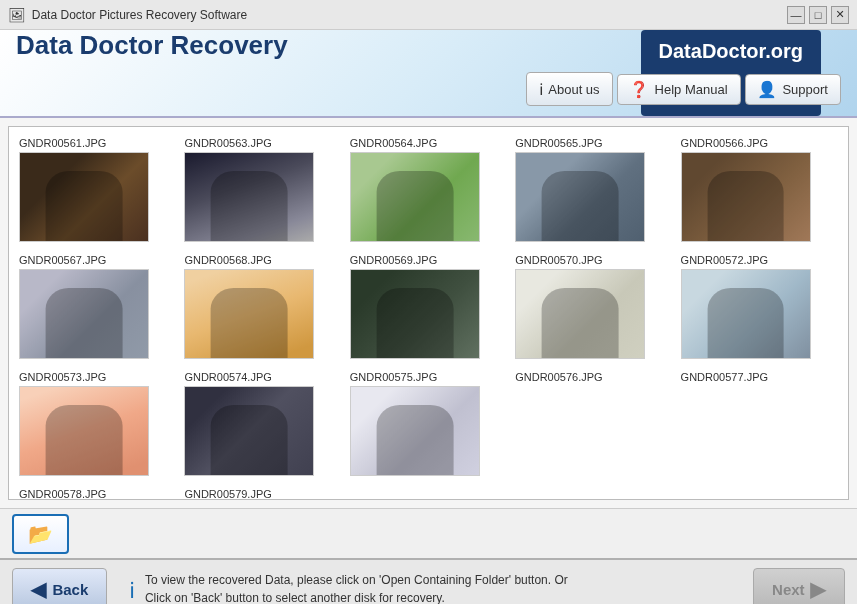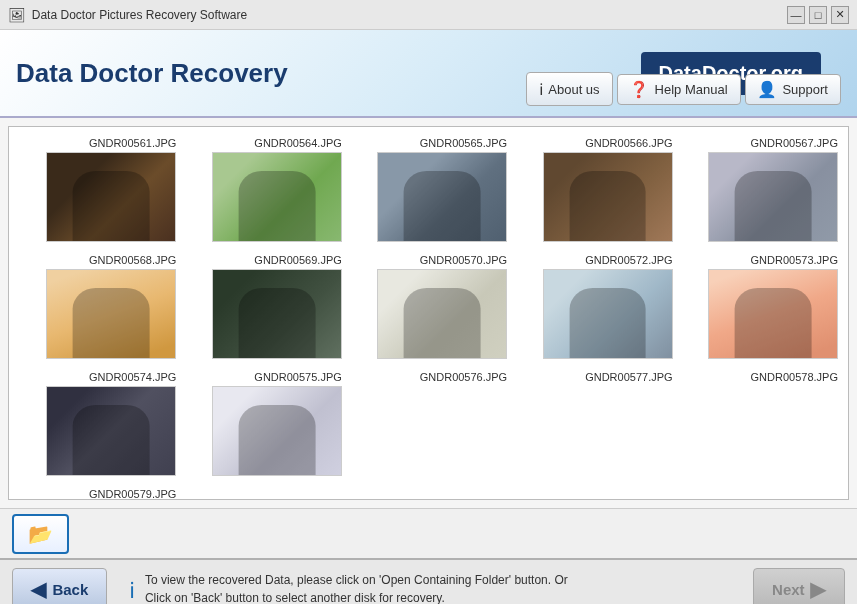--- a/index.html
+++ b/index.html
@@ -26,21 +26,20 @@
       cursor: pointer;
       display: flex; align-items: center; justify-content: center;
       color: #333;
     }
 
     
     .header {
       background: linear-gradient(135deg, #ffffff 0%, #d8ecf8 50%, #b0d4ed 100%);
       height: 88px;
       display: flex;
-      align-items: center;
       padding: 0 16px;
       border-bottom: 2px solid #aac;
       position: relative;
     }
     .brand-area { flex: 1; }
     .brand-title {
       font-size: 26px;
       font-weight: bold;
       color: #1a3c6e;
     }
@@ -95,21 +94,21 @@
       padding: 10px;
     }
     .image-grid {
       display: grid;
       grid-template-columns: repeat(5, 1fr);
       gap: 12px 8px;
     }
     .image-item {
       display: flex;
       flex-direction: column;
-      align-items: flex-end;
+      align-items: flex-start;
     }
     .image-item-label {
       font-size: 11px;
       color: #333;
       margin-bottom: 3px;
       white-space: nowrap;
     }
     .image-thumb {
       width: 130px;
       height: 90px;
@@ -261,20 +260,28 @@
     <div class="image-grid" id="image-grid">
     <div class="image-item">
           <div class="image-item-label">GNDR00561.JPG</div>
           <div class="image-thumb thumb-1">
             <div class="thumb-figure">
               <div class="person-silhouette"></div>
             </div>
           </div>
         </div>
         <div class="image-item">
+          <div class="image-item-label">GNDR00563.JPG</div>
+          <div class="image-thumb thumb-3">
+            <div class="thumb-figure">
+              <div class="person-silhouette"></div>
+            </div>
+          </div>
+        </div>
+        <div class="image-item">
           <div class="image-item-label">GNDR00564.JPG</div>
           <div class="image-thumb thumb-4">
             <div class="thumb-figure">
               <div class="person-silhouette"></div>
             </div>
           </div>
         </div>
         <div class="image-item">
           <div class="image-item-label">GNDR00565.JPG</div>
           <div class="image-thumb thumb-5">

